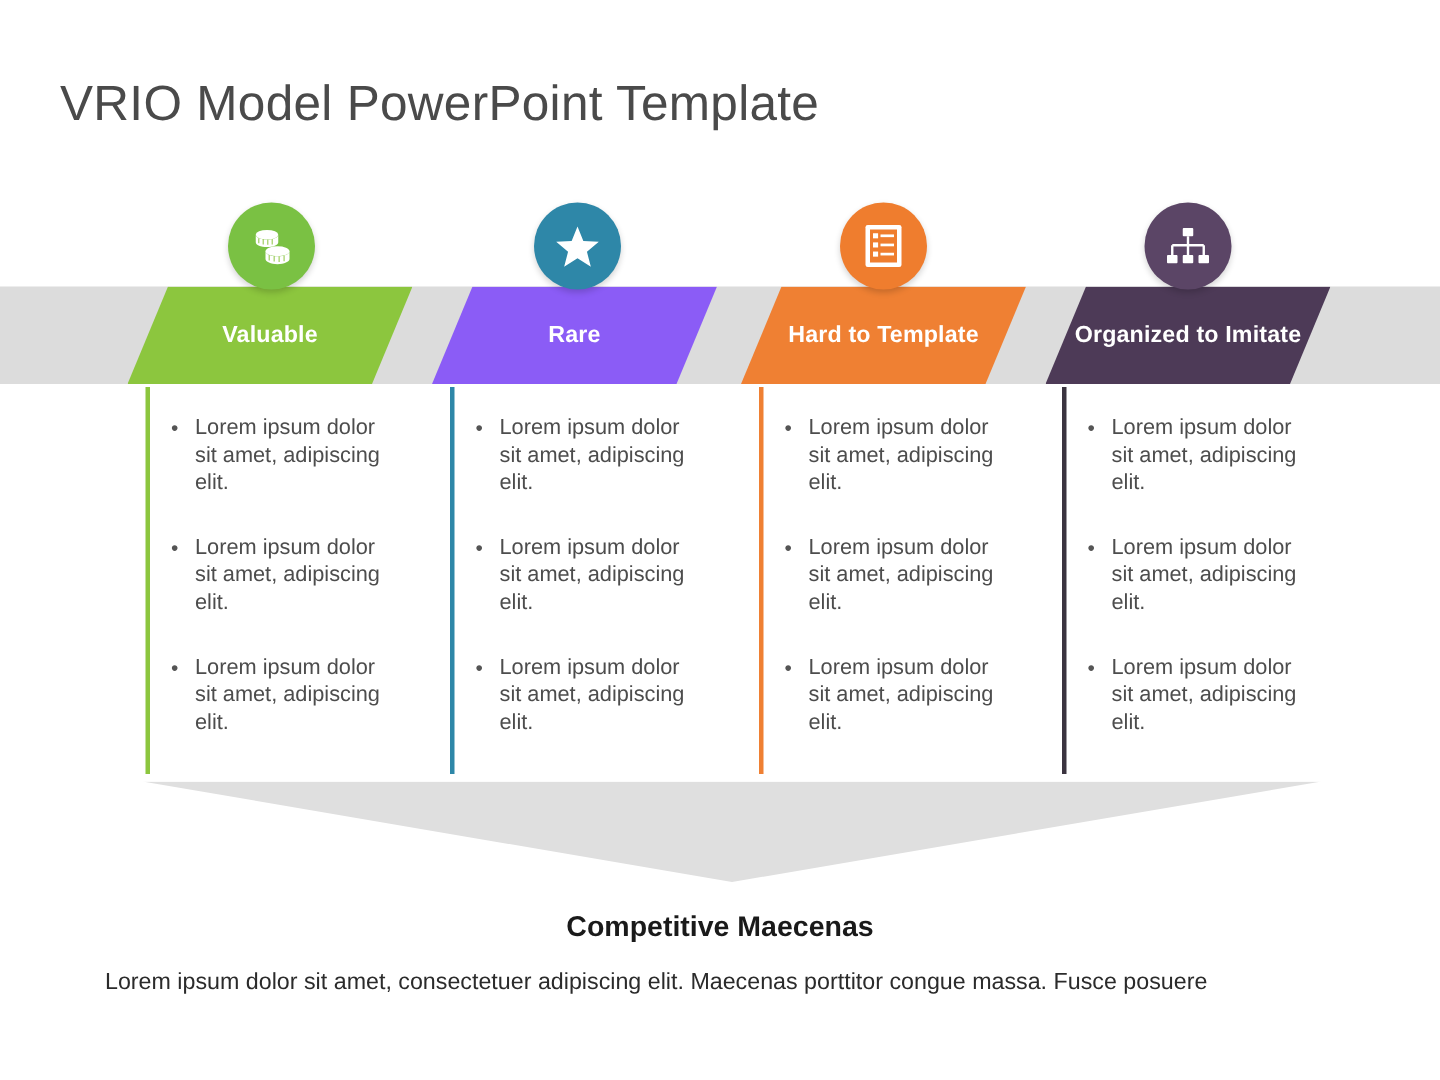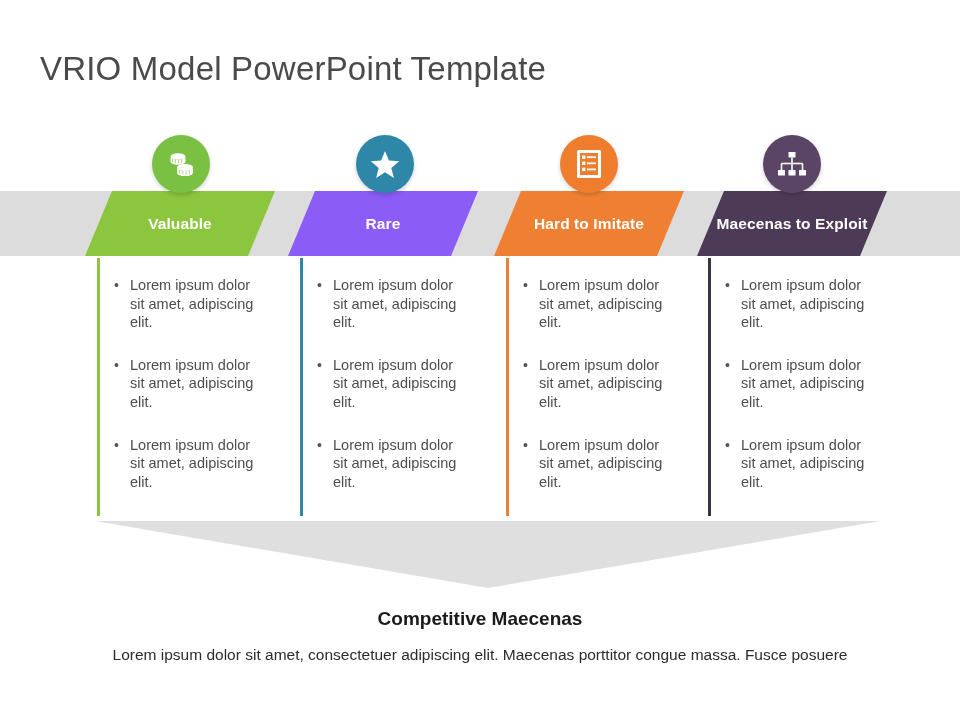--- a/index.html
+++ b/index.html
@@ -157,21 +157,20 @@
     text-align: center;
     font-size: 19px;
     font-weight: 700;
     color: #1a1a1a;
   }
   #footer-desc {
     position: absolute;
     left: 70px;
     top: 643px;
     width: 820px;
-    text-align: center;
     font-size: 15.5px;
     line-height: 23px;
     color: #2b2b2b;
   }
 </style>
 </head>
 <body>
 
 <div id="slide">
 
@@ -179,24 +178,24 @@
 
   <div id="gray-band"></div>
 
   <div class="banner" id="banner-0">
     <span class="banner-label">Valuable</span>
   </div>
   <div class="banner" id="banner-1">
     <span class="banner-label">Rare</span>
   </div>
   <div class="banner" id="banner-2">
-    <span class="banner-label">Hard to Imitate</span>
+    <span class="banner-label">Hard to Template</span>
   </div>
   <div class="banner" id="banner-3">
-    <span class="banner-label">Maecenas to Exploit</span>
+    <span class="banner-label">Organized to Imitate</span>
   </div>
 
   <div class="icon-circle" id="icon-0">
     <svg width="30" height="28" viewBox="0 0 30 28" aria-hidden="true">
       <g fill="#ffffff">
         <ellipse cx="12" cy="6.5" rx="7.5" ry="3.2"></ellipse>
         <path d="M4.5 6.5 v5 c0 1.8 3.4 3.2 7.5 3.2 s7.5 -1.4 7.5 -3.2 v-5 c0 1.8 -3.4 3.2 -7.5 3.2 s-7.5 -1.4 -7.5 -3.2 z"></path>
         <ellipse cx="19" cy="17.5" rx="8" ry="3.4"></ellipse>
         <path d="M11 17.5 v5.2 c0 1.9 3.6 3.4 8 3.4 s8 -1.5 8 -3.4 v-5.2 c0 1.9 -3.6 3.4 -8 3.4 s-8 -1.5 -8 -3.4 z"></path>
       </g>

